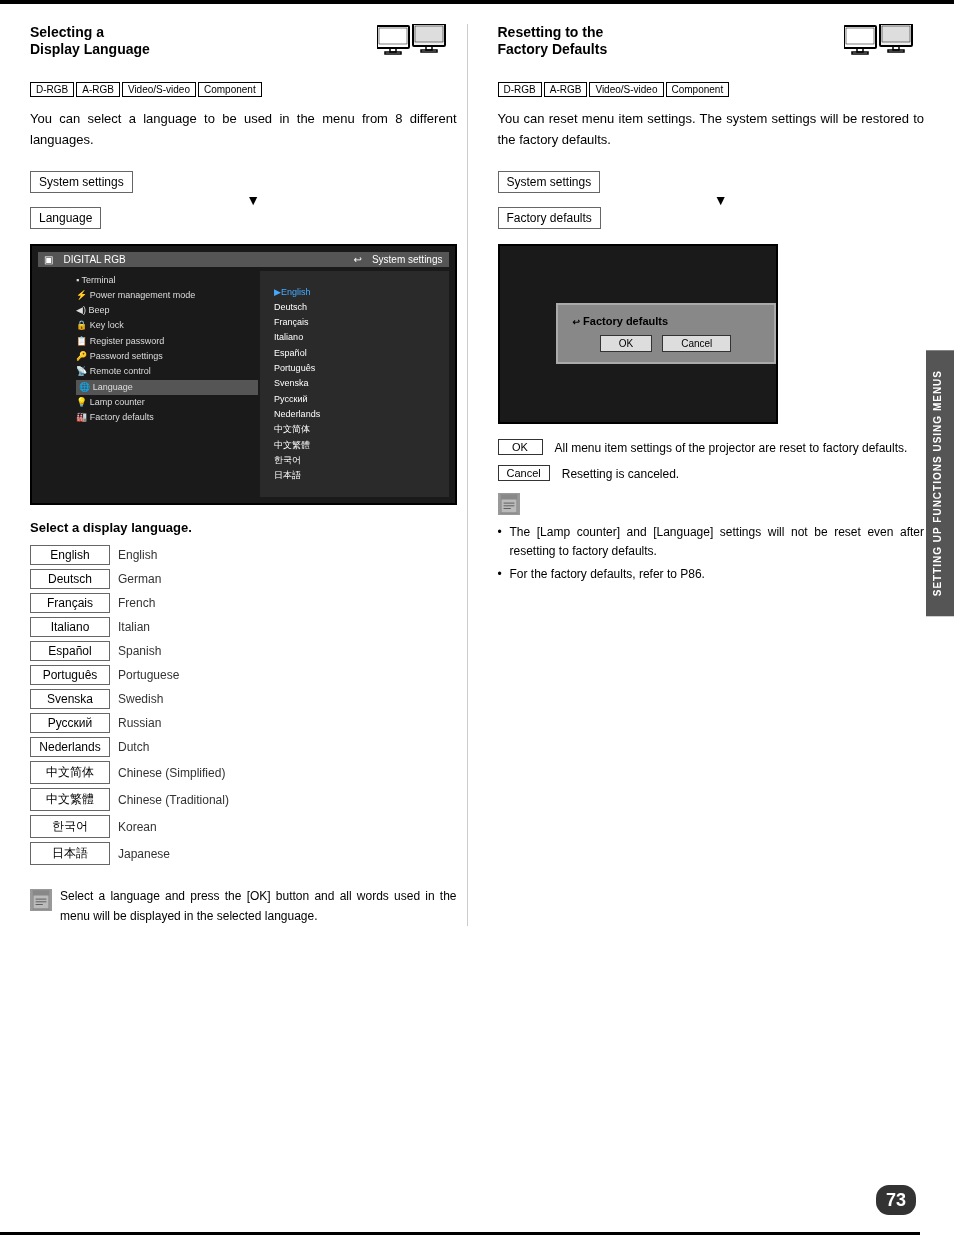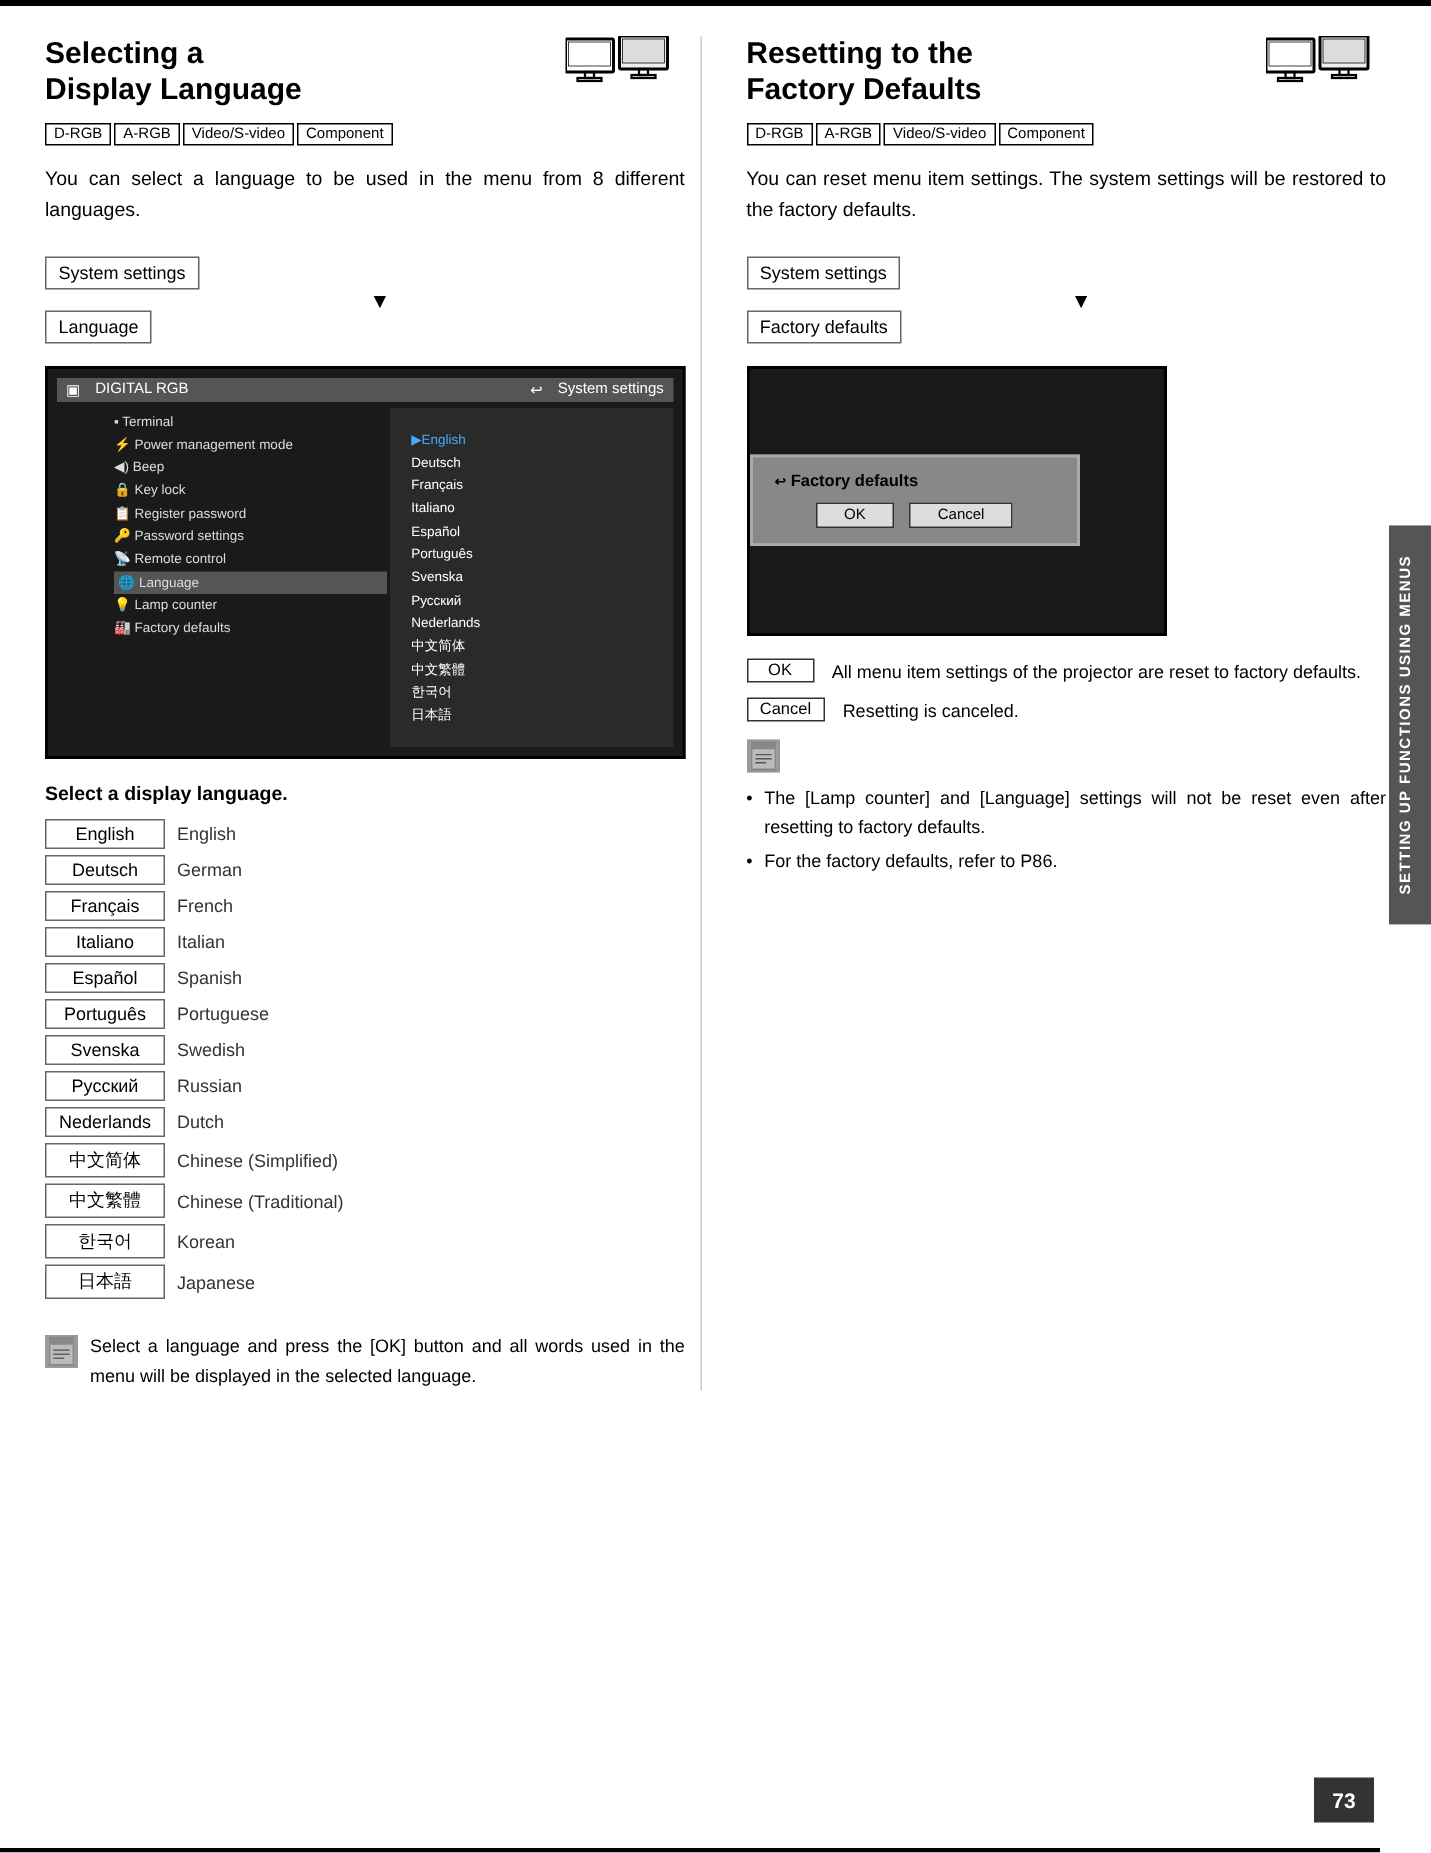--- a/index.html
+++ b/index.html
@@ -49,21 +49,21 @@
     }
 
     
     .section-header {
       display: flex;
       align-items: flex-start;
       margin-bottom: 8px;
     }
 
     .section-title {
-      font-size: 20px;
+      font-size: 14px;
       font-weight: bold;
       line-height: 1.2;
       flex: 1;
     }
 
     .header-icon {
       width: 80px;
       height: 50px;
       flex-shrink: 0;
       margin-left: 10px;
@@ -225,21 +225,21 @@
     .factory-screenshot {
       border: 2px solid #000;
       background: #1a1a1a;
       margin-bottom: 15px;
       padding: 0;
       width: 280px;
       height: 180px;
       position: relative;
       display: flex;
       align-items: center;
-      justify-content: flex-start;
+      justify-content: flex-end;
     }
 
     .factory-dialog {
       background: #888;
       border: 2px solid #aaa;
       padding: 10px 15px;
       width: 220px;
     }
 
     .factory-dialog-title {
@@ -345,22 +345,23 @@
       position: absolute;
       bottom: 20px;
       right: 38px;
       background: #333;
       color: #fff;
       width: 40px;
       height: 30px;
       display: flex;
       align-items: center;
       justify-content: center;
-      font-size: 14px;
+      font-size: 18px;
       font-weight: bold;
+      border-radius: 13px;
     }
 
     
     .bottom-border {
       position: absolute;
       bottom: 0;
       left: 0;
       width: 920px;
       height: 3px;
       background: #000;

